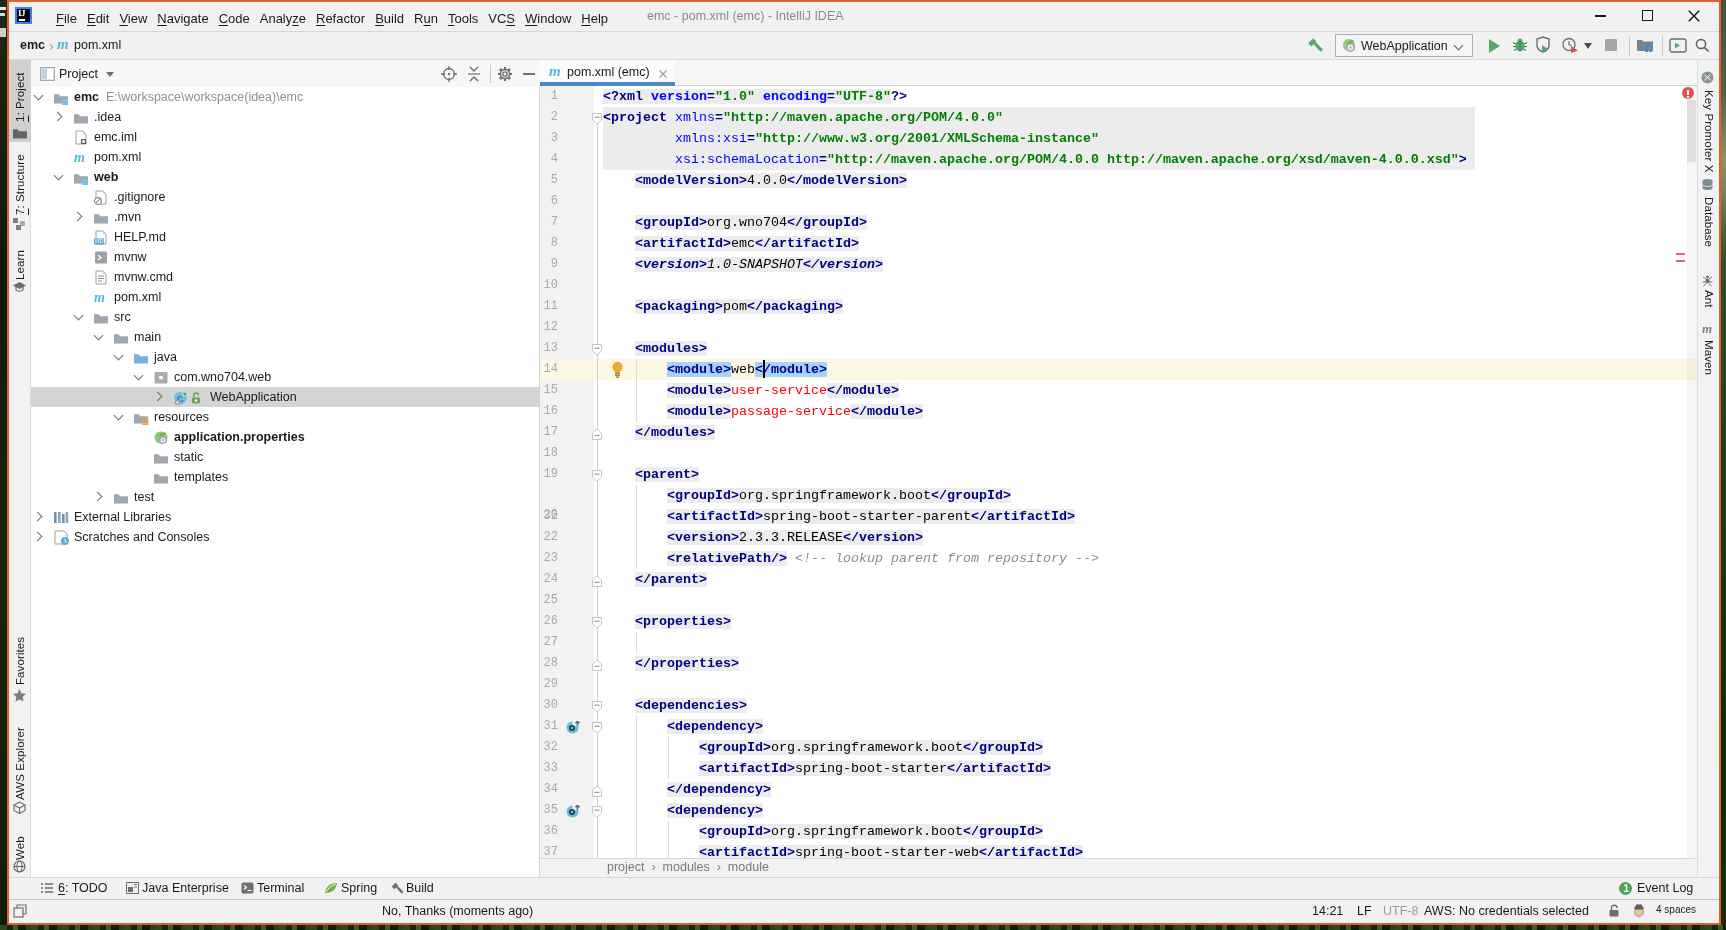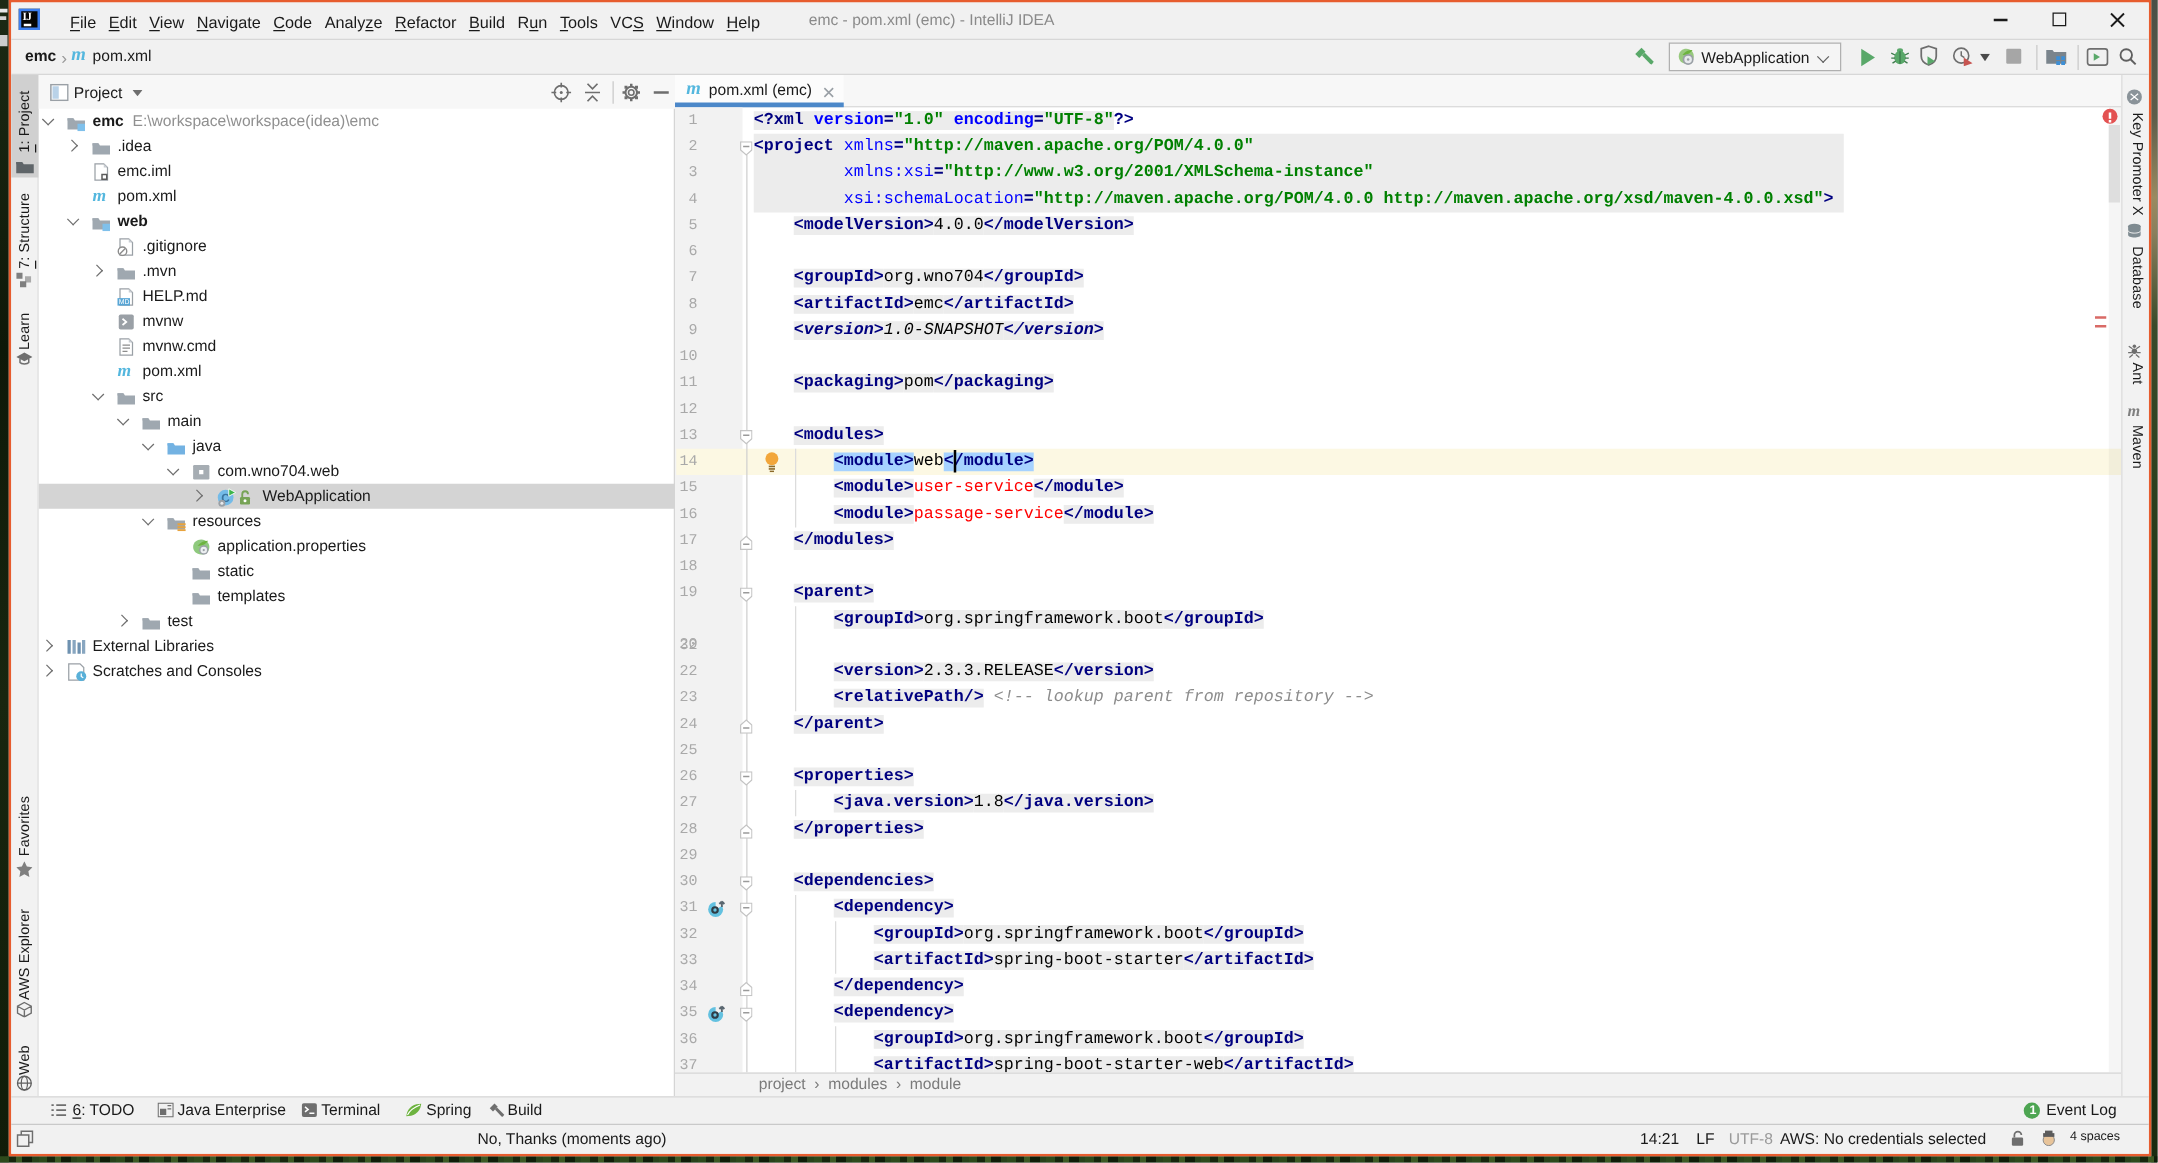--- a/index.html
+++ b/index.html
@@ -279,21 +279,21 @@
     <rect x="9" y="13.4" width="6.5" height="1.6" fill="#e8a33d"></rect>
   </svg>
 <div class="abs" style="left:154px;top:410px;font-size:12.5px;font-weight:normal;color:#1a1a1a;white-space:nowrap;">resources</div>
 <svg class="abs" style="left:153px;top:430px;" width="16" height="15" viewBox="0 0 16 15">
     <path d="M8 1.5 C12 1.5 14.5 4.5 14.5 7.5 C14.5 11.5 11 13.5 8 13.5 C4 13.5 1.5 10.5 1.5 7.5 C1.5 3.8 4.5 1.5 8 1.5z" fill="#8fc97e"></path>
     <path d="M13.5 2.5 C11.5 5.5 8.5 6.5 5 6.5 C7.5 3.5 10.5 2.5 13.5 2.5z" fill="#6db33f"></path>
     <circle cx="10" cy="10" r="3.8" fill="#9aa0a6"></circle>
     <circle cx="10" cy="10" r="2.6" fill="#eceff1"></circle>
     <circle cx="10" cy="10" r="0.9" fill="#9aa0a6"></circle>
   </svg>
-<div class="abs" style="left:174px;top:430px;font-size:12.5px;font-weight:normal;color:#1a1a1a;white-space:nowrap;">application.properties</div>
+<div class="abs" style="left:174px;top:430px;font-size:12.5px;font-weight:bold;color:#1a1a1a;white-space:nowrap;">application.properties</div>
 <svg class="abs" style="left:153px;top:450px;" width="16" height="15" viewBox="0 0 16 15">
     <path d="M1 4.5h4.6l1.3 1.8H15V13.5H1z" fill="#9fa8b0"></path>
     <path d="M1 4.5h4.6l1.3 1.8H1z" fill="#9fa8b0"></path>
   </svg>
 <div class="abs" style="left:174px;top:450px;font-size:12.5px;font-weight:normal;color:#1a1a1a;white-space:nowrap;">static</div>
 <svg class="abs" style="left:153px;top:470px;" width="16" height="15" viewBox="0 0 16 15">
     <path d="M1 4.5h4.6l1.3 1.8H15V13.5H1z" fill="#9fa8b0"></path>
     <path d="M1 4.5h4.6l1.3 1.8H1z" fill="#9fa8b0"></path>
   </svg>
 <div class="abs" style="left:174px;top:470px;font-size:12.5px;font-weight:normal;color:#1a1a1a;white-space:nowrap;">templates</div>
@@ -448,25 +448,25 @@
       <div class="codeline" style="top:233px;">&nbsp;&nbsp;&nbsp;&nbsp;<span class="t">&lt;artifactId&gt;</span><span class="p">emc</span><span class="t">&lt;/artifactId&gt;</span></div>
       <div class="codeline" style="top:254px;font-style:italic;">&nbsp;&nbsp;&nbsp;&nbsp;<span class="t">&lt;version&gt;</span><span class="p">1.0-SNAPSHOT</span><span class="t">&lt;/version&gt;</span></div>
       <div class="codeline" style="top:296px;">&nbsp;&nbsp;&nbsp;&nbsp;<span class="t">&lt;packaging&gt;</span><span class="p">pom</span><span class="t">&lt;/packaging&gt;</span></div>
       <div class="codeline" style="top:338px;">&nbsp;&nbsp;&nbsp;&nbsp;<span class="t">&lt;modules&gt;</span></div>
       <div class="codeline" style="top:359px;">&nbsp;&nbsp;&nbsp;&nbsp;&nbsp;&nbsp;&nbsp;&nbsp;<span class="sel">&lt;module&gt;</span><span style="color:#000;">web</span><span class="sel">&lt;</span><span class="abs" style="width:1.6px;height:18px;background:#000;margin-top:1px;"></span><span class="sel">/module&gt;</span></div>
       <div class="codeline" style="top:380px;">&nbsp;&nbsp;&nbsp;&nbsp;&nbsp;&nbsp;&nbsp;&nbsp;<span class="t">&lt;module&gt;</span><span class="r">user-service</span><span class="t">&lt;/module&gt;</span></div>
       <div class="codeline" style="top:401px;">&nbsp;&nbsp;&nbsp;&nbsp;&nbsp;&nbsp;&nbsp;&nbsp;<span class="t">&lt;module&gt;</span><span class="r">passage-service</span><span class="t">&lt;/module&gt;</span></div>
       <div class="codeline" style="top:422px;">&nbsp;&nbsp;&nbsp;&nbsp;<span class="t">&lt;/modules&gt;</span></div>
       <div class="codeline" style="top:464px;">&nbsp;&nbsp;&nbsp;&nbsp;<span class="t">&lt;parent&gt;</span></div>
       <div class="codeline" style="top:485px;">&nbsp;&nbsp;&nbsp;&nbsp;&nbsp;&nbsp;&nbsp;&nbsp;<span class="t">&lt;groupId&gt;</span><span class="p">org.springframework.boot</span><span class="t">&lt;/groupId&gt;</span></div>
+      <div class="codeline" style="top:506px;">&nbsp;&nbsp;&nbsp;&nbsp;&nbsp;&nbsp;&nbsp;&nbsp;<span class="t">&lt;artifactId&gt;</span><span class="p">spring-boot-starter-parent</span><span class="t">&lt;/artifactId&gt;</span></div>
       <div class="codeline" style="top:527px;">&nbsp;&nbsp;&nbsp;&nbsp;&nbsp;&nbsp;&nbsp;&nbsp;<span class="t">&lt;version&gt;</span><span class="p">2.3.3.RELEASE</span><span class="t">&lt;/version&gt;</span></div>
       <div class="codeline" style="top:548px;">&nbsp;&nbsp;&nbsp;&nbsp;&nbsp;&nbsp;&nbsp;&nbsp;<span class="t">&lt;relativePath/&gt;</span> <span class="c">&lt;!-- lookup parent from repository --&gt;</span></div>
       <div class="codeline" style="top:569px;">&nbsp;&nbsp;&nbsp;&nbsp;<span class="t">&lt;/parent&gt;</span></div>
       <div class="codeline" style="top:611px;">&nbsp;&nbsp;&nbsp;&nbsp;<span class="t">&lt;properties&gt;</span></div>
-      <div class="codeline" style="top:632px;">&nbsp;&nbsp;&nbsp;&nbsp;&nbsp;&nbsp;&nbsp;&nbsp;<span class="t">&lt;java.version&gt;</span><span class="p">1.8</span><span class="t">&lt;/java.version&gt;</span></div>
       <div class="codeline" style="top:653px;">&nbsp;&nbsp;&nbsp;&nbsp;<span class="t">&lt;/properties&gt;</span></div>
       <div class="codeline" style="top:695px;">&nbsp;&nbsp;&nbsp;&nbsp;<span class="t">&lt;dependencies&gt;</span></div>
       <div class="codeline" style="top:716px;">&nbsp;&nbsp;&nbsp;&nbsp;&nbsp;&nbsp;&nbsp;&nbsp;<span class="t">&lt;dependency&gt;</span></div>
       <div class="codeline" style="top:737px;">&nbsp;&nbsp;&nbsp;&nbsp;&nbsp;&nbsp;&nbsp;&nbsp;&nbsp;&nbsp;&nbsp;&nbsp;<span class="t">&lt;groupId&gt;</span><span class="p">org.springframework.boot</span><span class="t">&lt;/groupId&gt;</span></div>
       <div class="codeline" style="top:758px;">&nbsp;&nbsp;&nbsp;&nbsp;&nbsp;&nbsp;&nbsp;&nbsp;&nbsp;&nbsp;&nbsp;&nbsp;<span class="t">&lt;artifactId&gt;</span><span class="p">spring-boot-starter</span><span class="t">&lt;/artifactId&gt;</span></div>
       <div class="codeline" style="top:779px;">&nbsp;&nbsp;&nbsp;&nbsp;&nbsp;&nbsp;&nbsp;&nbsp;<span class="t">&lt;/dependency&gt;</span></div>
       <div class="codeline" style="top:800px;">&nbsp;&nbsp;&nbsp;&nbsp;&nbsp;&nbsp;&nbsp;&nbsp;<span class="t">&lt;dependency&gt;</span></div>
       <div class="codeline" style="top:821px;">&nbsp;&nbsp;&nbsp;&nbsp;&nbsp;&nbsp;&nbsp;&nbsp;&nbsp;&nbsp;&nbsp;&nbsp;<span class="t">&lt;groupId&gt;</span><span class="p">org.springframework.boot</span><span class="t">&lt;/groupId&gt;</span></div>
       <div class="codeline" style="top:842px;">&nbsp;&nbsp;&nbsp;&nbsp;&nbsp;&nbsp;&nbsp;&nbsp;&nbsp;&nbsp;&nbsp;&nbsp;<span class="t">&lt;artifactId&gt;</span><span class="p">spring-boot-starter-web</span><span class="t">&lt;/artifactId&gt;</span></div>
     </div>

